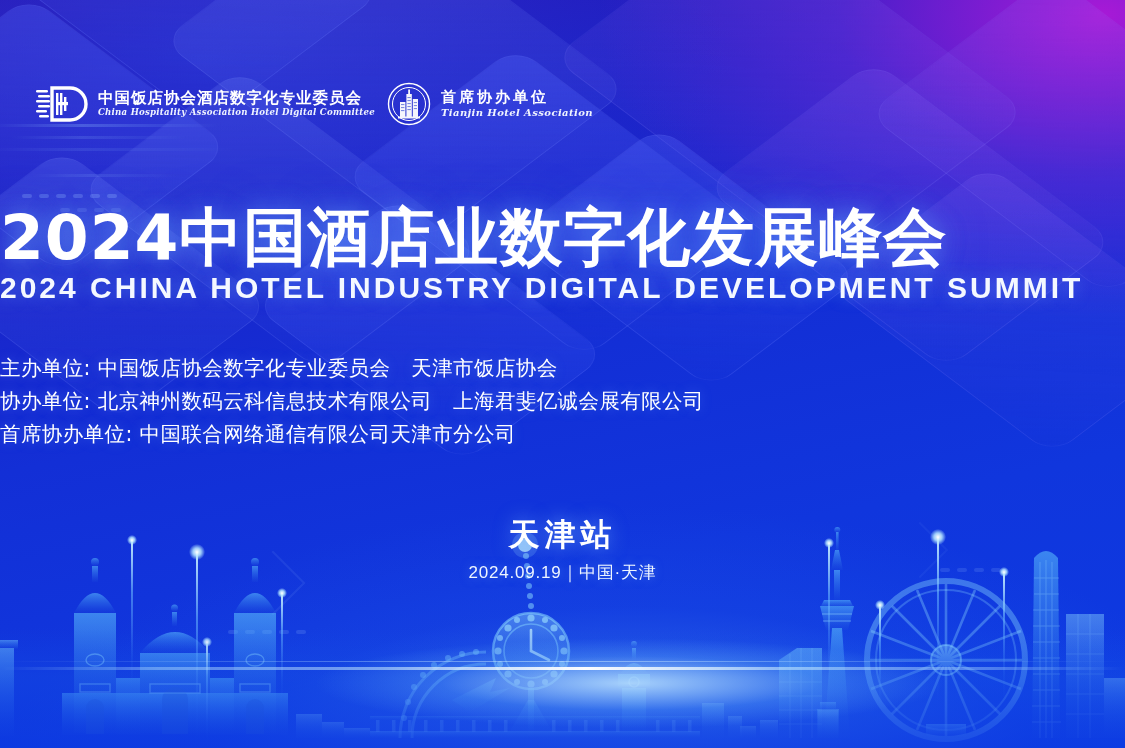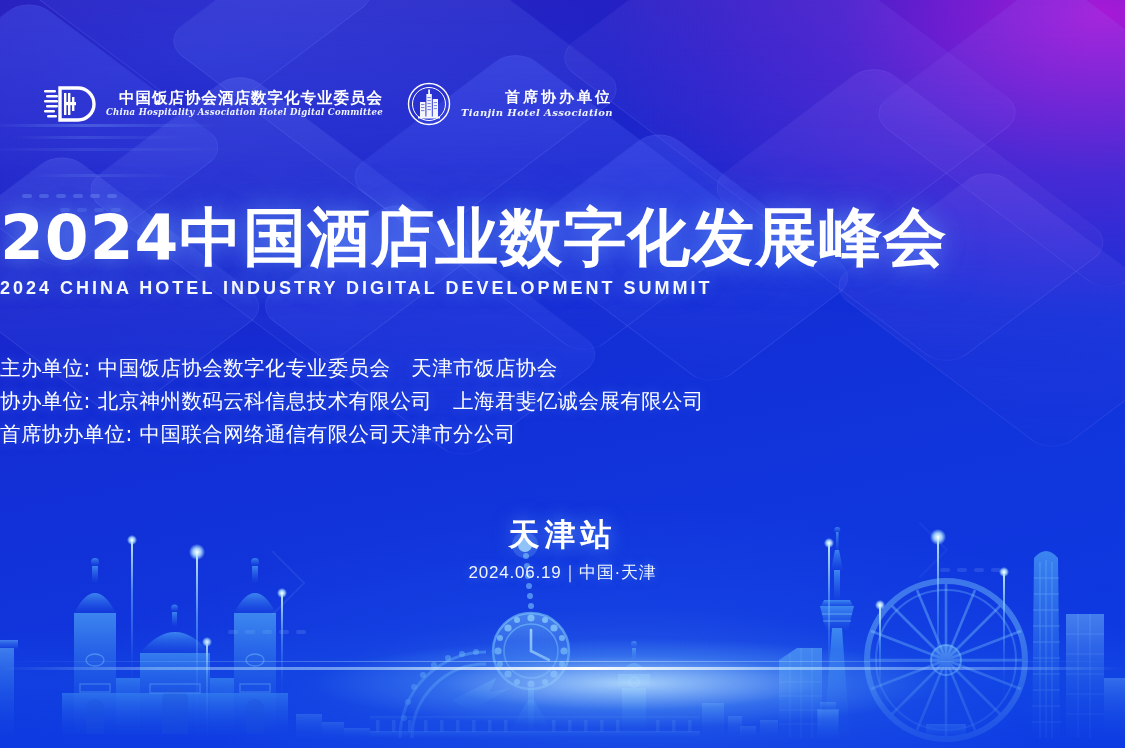--- a/index.html
+++ b/index.html
@@ -48,24 +48,23 @@
   .dotrow i { width:10px; height:4px; border-radius:2px; background:rgba(160,200,255,.5); display:block; }
 
   .chevron {
     position:absolute; border:2px solid rgba(150,190,255,.18);
     border-left:none; border-bottom:none;
     transform:rotate(45deg);
   }
 
   
   .logos {
-    position:absolute; left:44px; top:82px;
-    display:flex; align-items:center; gap:24px;
+    position:absolute; left:36px; top:82px;
+    display:flex; align-items:center; gap:12px;
     z-index:40;
-    text-align:right;
   }
   .logo-block { display:flex; align-items:center; gap:10px; }
 
   .cha-mark { width:52px; height:40px; flex:0 0 auto; }
   .tha-mark { width:44px; height:44px; flex:0 0 auto; }
 
   .logo-text { display:flex; flex-direction:column; gap:1px; }
   .logo-cn {
     font-family:"DejaVu Sans","Liberation Sans",sans-serif;
     font-size:15.5px; font-weight:700; color:#ffffff;
@@ -84,23 +83,22 @@
     position:absolute; left:0; right:0; top:206px;
     z-index:40;
   }
   .title-cn {
     font-family:"DejaVu Sans","Liberation Sans",sans-serif;
     font-size:63px; font-weight:700; color:#ffffff;
     letter-spacing:1px; line-height:1.03; white-space:nowrap;
     text-shadow:0 0 22px rgba(120,180,255,.55), 0 0 50px rgba(80,140,255,.35);
   }
   .title-en {
-    margin-top:7px;
     font-family:"Liberation Sans","DejaVu Sans",sans-serif;
-    font-size:18px; font-weight:600; color:#f4f8ff;
+    font-size:30px; font-weight:600; color:#f4f8ff;
     letter-spacing:3.0px; white-space:nowrap;
     text-shadow:0 0 16px rgba(120,180,255,.45);
   }
 
   
   .orgs {
     position:absolute; left:0; right:0; top:352px;
     text-align:left; z-index:40;
   }
   .org-line {
@@ -293,21 +291,21 @@
   </div>
 
   <div class="orgs">
     <div class="org-line">主办单位: 中国饭店协会数字化专业委员会　天津市饭店协会</div>
     <div class="org-line">协办单位: 北京神州数码云科信息技术有限公司　上海君斐亿诚会展有限公司</div>
     <div class="org-line">首席协办单位: 中国联合网络通信有限公司天津市分公司</div>
   </div>
 
   <div class="station-wrap">
     <div class="station">天津站</div>
-    <div class="date">2024.06.19｜中国·天津</div>
+    <div class="date">2024.09.19｜中国·天津</div>
   </div>
 
   <div class="beams">
     <div class="beam" style="left:131px; top:540px; height:150px;">
         <span class="shaft"></span>
         <span class="head"></span>
       </div>
     <div class="beam big" style="left:196px; top:552px; height:190px;">
         <span class="shaft"></span>
         <span class="head"></span>

